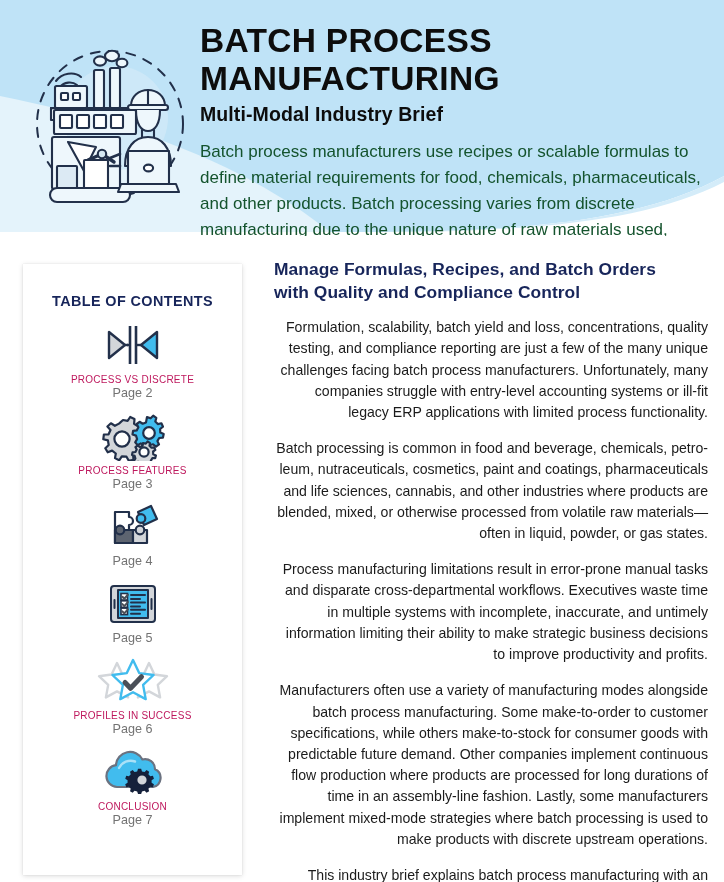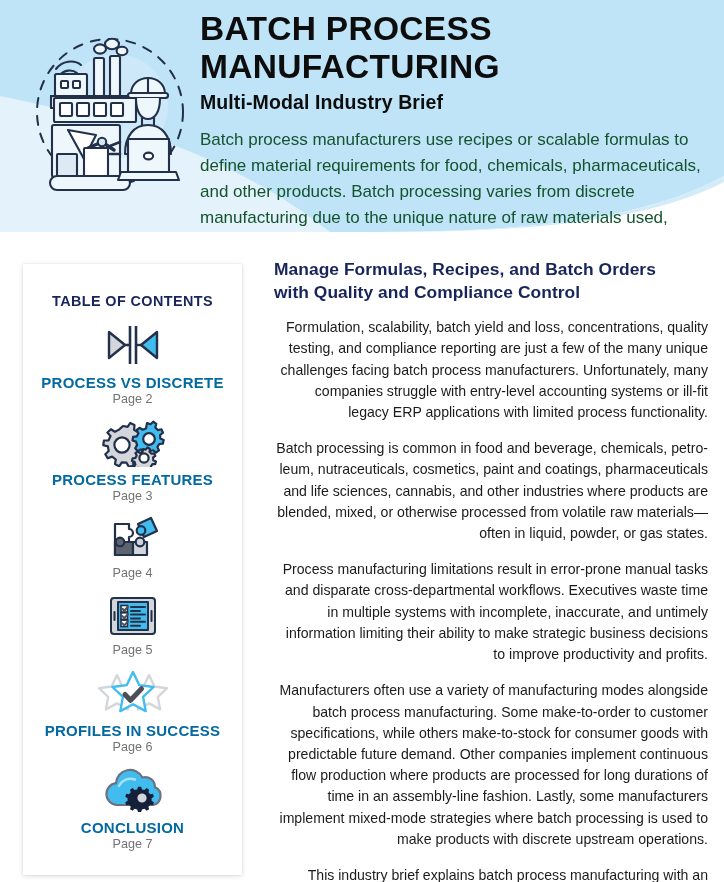--- a/index.html
+++ b/index.html
@@ -34,21 +34,21 @@
     overflow: hidden;
   }
   .header-bg {
     position: absolute;
     left: 0; top: 0;
     width: 724px;
     height: 236px;
   }
   .header-inner {
     position: absolute;
-    left: 0; top: 4px;
+    left: 0; top: 16px;
     width: 724px;
     height: 236px;
     display: flex;
     align-items: flex-start;
   }
 
   .header-illustration {
     position: absolute;
     left: 24px;
     top: 22px;
@@ -120,23 +120,23 @@
     text-align: center;
     margin-top: 10px;
   }
   .toc-icon {
     height: 52px;
     display: flex;
     align-items: center;
     justify-content: center;
   }
   .toc-label {
-    font-size: 15px;
-    font-weight: bold;
-    color: #0369a1;
+    font-size: 10px;
+    font-weight: normal;
+    color: #be185d;
     letter-spacing: 0.25px;
     margin-top: 3px;
   }
   .toc-page {
     font-size: 12.6px;
     color: #737373;
     margin-top: 1px;
   }
 
   

